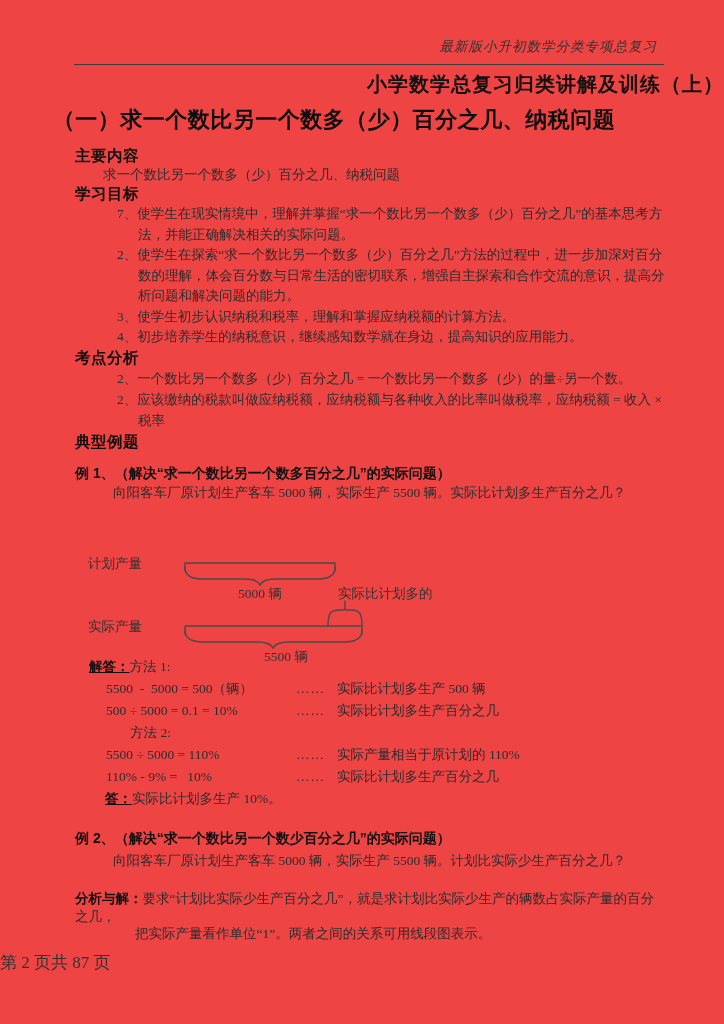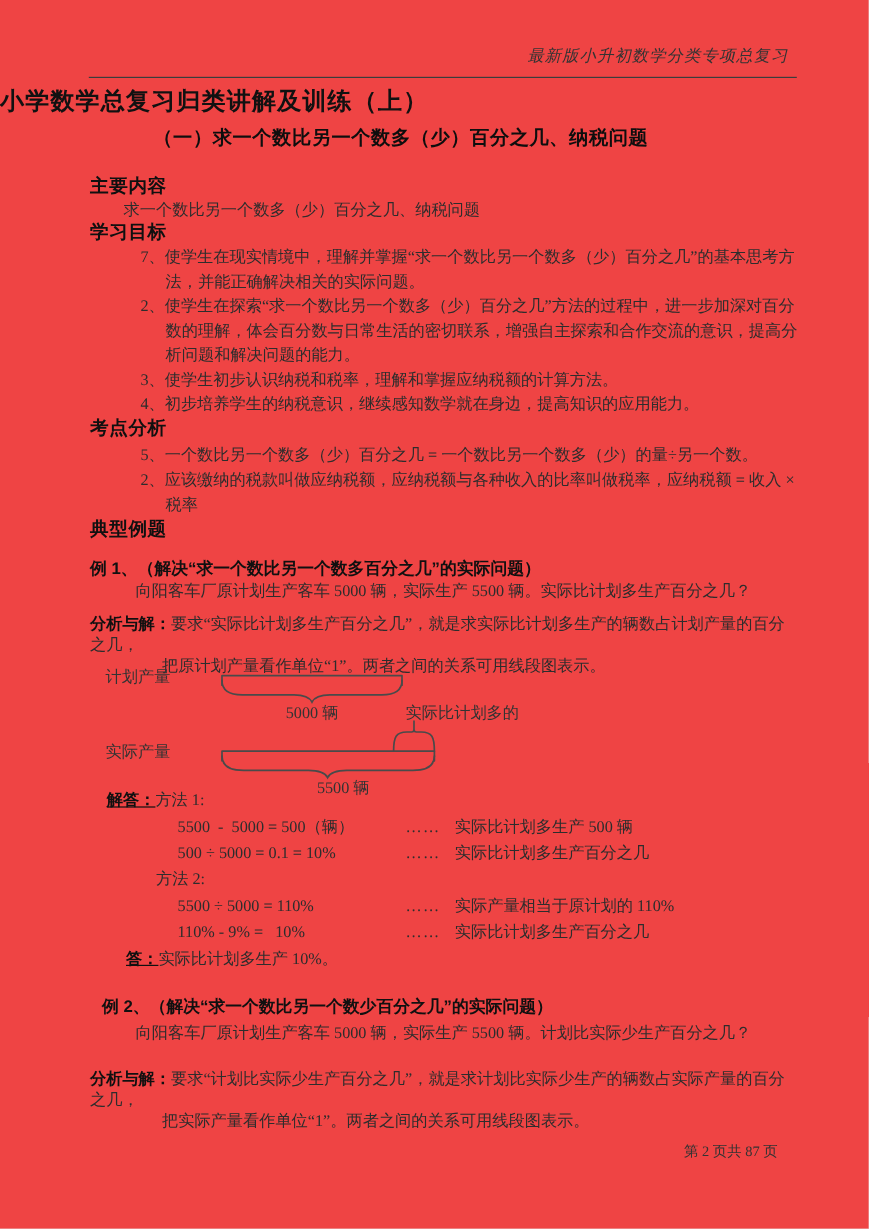--- a/index.html
+++ b/index.html
@@ -7,26 +7,26 @@
     position:relative; width:724px; height:1024px; margin:0 auto;
     background:#ef4444; overflow:hidden;
     font-family:"Liberation Serif", serif; color:#2d2d2d;
   }
   .running-header {
     position:absolute; top:38px; right:67px;
     font-size:13.5px; font-style:italic; letter-spacing:1px; color:#333;
   }
   .rule { position:absolute; top:64px; left:74px; width:590px; height:0; border-top:1.6px solid #3c3c3c; }
   .doc-title {
-    position:absolute; top:71px; left:0; width:724px; text-align:left;
+    position:absolute; top:71px; left:0; width:724px; text-align:right;
     font-family:"Liberation Sans", sans-serif; font-weight:bold; font-size:20px; letter-spacing:1px; color:#111;
   }
   .doc-subtitle {
     position:absolute; top:105px; left:0; width:668px; text-align:center;
-    font-family:Liberation Sans, sans-serif; font-weight:bold; font-size:16px; letter-spacing:0.5px; color:#0e0e0e;
+    font-family:Liberation Sans, sans-serif; font-weight:bold; font-size:22px; letter-spacing:0.5px; color:#0e0e0e;
   }
   .content { position:absolute; left:75px; top:146px; width:590px; font-size:13.5px; line-height:20.5px; }
   .sec-h {
     font-family:"Liberation Sans", sans-serif; font-weight:bold; font-size:15.5px;
     line-height:18px; margin:1px 0 1px 0; color:#101010; letter-spacing:0.5px;
   }
   .indent1 { margin-left:28px; line-height:18px; margin-bottom:1px; }
   .num-item { padding-left:63px; text-indent:-21px; }
   .klist .num-item { line-height:21px; }
   .glist .num-item { line-height:20.5px; }
@@ -34,26 +34,26 @@
   .problem { position:absolute; left:113px; width:552px; font-size:13.5px; }
   .ana { position:absolute; left:75px; width:590px; font-size:13.5px; line-height:17.5px; }
   .ana b { font-family:"Liberation Sans", sans-serif; font-size:13.5px; color:#101010; }
   .ana .l2 { margin-left:60px; }
   .diagram { position:absolute; left:60px; top:551px; }
   .solution { position:absolute; left:75px; top:656px; width:590px; font-size:13.5px; }
   .solution > div { line-height:22px; height:22px; }
   .sol-label b, .ans b { font-family:"Liberation Sans", sans-serif; color:#101010;text-decoration:underline; }
   .sol-label { margin-left:14px; }
   .m2 { margin-left:55px; }
-  .sol-row { display:flex; margin-left:73px; }
+  .sol-row { display:flex; margin-left:31px; }
   .eq { width:190px; white-space:pre; }
   .dots { width:41px; letter-spacing:1px; }
   .note { white-space:pre; }
   .ans { margin-left:30px; }
-  .footer { position:absolute; top:951px; left:0; width:648px; text-align:right; font-size:12px; color:#333; }
+  .footer { position:absolute; top:951px; left:0; width:648px; text-align:left; font-size:17px; color:#333; }
   svg text { font-family:"Liberation Serif", serif; font-size:13.5px; fill:#333; }
   svg .ln { stroke:#4a4a4a; stroke-width:1.4; fill:none; stroke-linecap:round; }
 </style>
 </head>
 <body>
 
 <div class="page">
 
   <div class="running-header">最新版小升初数学分类专项总复习</div>
   <div class="rule"></div>
@@ -68,34 +68,30 @@
     <div class="sec-h">学习目标</div>
     <div class="glist">
       <div class="num-item">7、使学生在现实情境中，理解并掌握“求一个数比另一个数多（少）百分之几”的基本思考方法，并能正确解决相关的实际问题。</div>
       <div class="num-item">2、使学生在探索“求一个数比另一个数多（少）百分之几”方法的过程中，进一步加深对百分数的理解，体会百分数与日常生活的密切联系，增强自主探索和合作交流的意识，提高分析问题和解决问题的能力。</div>
       <div class="num-item">3、使学生初步认识纳税和税率，理解和掌握应纳税额的计算方法。</div>
       <div class="num-item">4、初步培养学生的纳税意识，继续感知数学就在身边，提高知识的应用能力。</div>
     </div>
 
     <div class="sec-h">考点分析</div>
     <div class="klist">
-      <div class="num-item">5、一个数比另一个数多（少）百分之几 = 一个数比另一个数多（少）的量÷另一个数。</div>
+      <div class="num-item">2、一个数比另一个数多（少）百分之几 = 一个数比另一个数多（少）的量÷另一个数。</div>
       <div class="num-item">2、应该缴纳的税款叫做应纳税额，应纳税额与各种收入的比率叫做税率，应纳税额 = 收入 × 税率</div>
     </div>
   </div>
 
   <div class="sec-h" style="position:absolute; left:75px; top:432px;">典型例题</div>
 
   <div class="ex-title" style="top:465px;">例 1、（解决“求一个数比另一个数多百分之几”的实际问题）</div>
   <div class="problem" style="top:484px;">向阳客车厂原计划生产客车 5000 辆，实际生产 5500 辆。实际比计划多生产百分之几？</div>
 
-  <div class="ana" style="top:511px;">
-    <div><b>分析与解：</b><span>要求“实际比计划多生产百分之几”，就是求实际比计划多生产的辆数占计划产量的百分之几，</span></div>
-    <div class="l2">把原计划产量看作单位“1”。两者之间的关系可用线段图表示。</div>
-  </div>
 
   <svg class="diagram" width="470" height="114" viewBox="0 0 470 114">
     <text x="28" y="17">计划产量</text>
     <path class="ln" d="M125,12 L275,12 M125,12 v8 M275,12 v8"></path>
     <path class="ln" d="M125,16 C125,24 131,28 142,28 L185,28 C193,28 198,30 200,34 C202,30 207,28 215,28 L258,28 C269,28 275,24 275,16"></path>
     <text x="200" y="47" text-anchor="middle">5000 辆</text>
     <text x="278" y="47">实际比计划多的</text>
     <path class="ln" d="M285,50 L285,57 M268,75 C268,63 270,59 279,59 L283,59 C284.6,59 285,58.4 285,57 C285,58.4 285.4,59 287,59 L291,59 C300,59 302,63 302,75"></path>
     <text x="28" y="80">实际产量</text>
     <path class="ln" d="M125,75 L302,75 M125,75 v8 M302,75 v8"></path>
@@ -122,21 +118,21 @@
         <span class="note">实际产量相当于原计划的 110%</span>
     </div>
     <div class="sol-row">
       <span class="eq">110% - 9% =   10%</span>
         <span class="dots">……</span>
         <span class="note">实际比计划多生产百分之几</span>
     </div>
     <div class="ans"><b>答：</b><span>实际比计划多生产 10%。</span></div>
   </div>
 
-  <div class="ex-title" style="top:830px;margin-left:10px;">例 2、（解决“求一个数比另一个数少百分之几”的实际问题）</div>
+  <div class="ex-title" style="top:830px;">例 2、（解决“求一个数比另一个数少百分之几”的实际问题）</div>
   <div class="problem" style="top:852px;">向阳客车厂原计划生产客车 5000 辆，实际生产 5500 辆。计划比实际少生产百分之几？</div>
 
   <div class="ana" style="top:890px;">
     <div><b>分析与解：</b><span>要求“计划比实际少生产百分之几”，就是求计划比实际少生产的辆数占实际产量的百分之几，</span></div>
     <div class="l2">把实际产量看作单位“1”。两者之间的关系可用线段图表示。</div>
   </div>
 
   <div class="footer">第 2 页共 87 页</div>
 
 </div>

